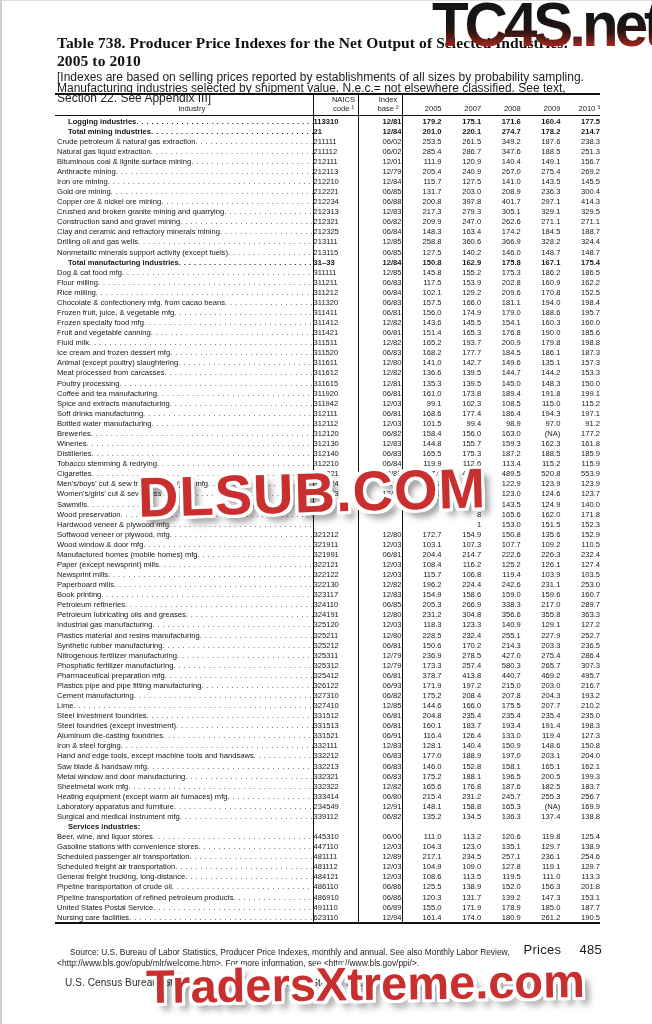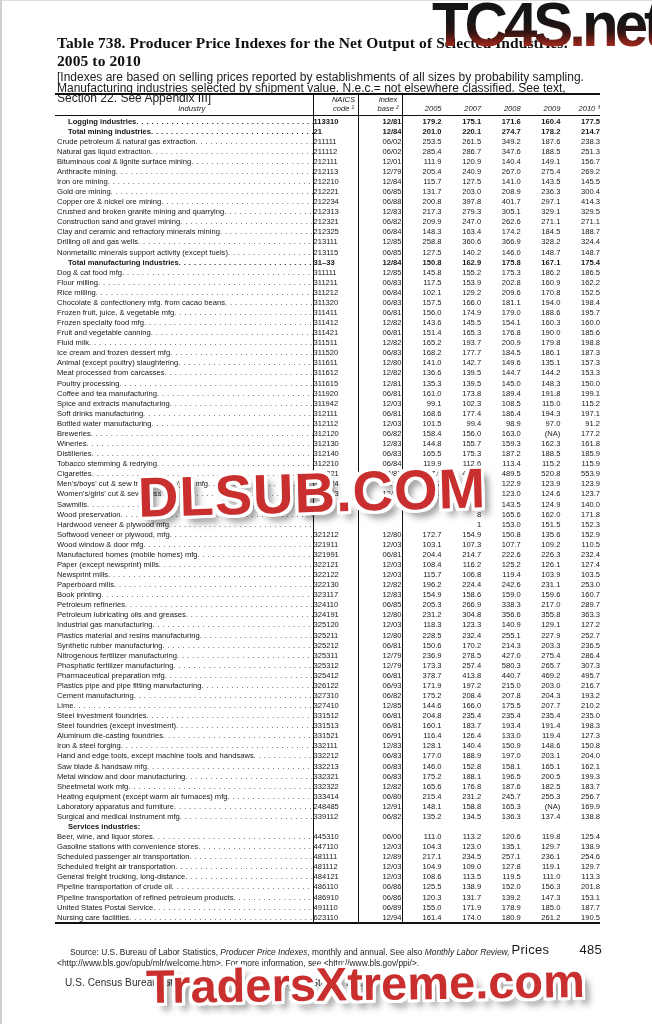--- a/index.html
+++ b/index.html
@@ -8,43 +8,43 @@
         box-shadow:inset 2px 0 0 #cfcfcf, inset 0 1px 0 #dedede;}
   
   .title{position:absolute;left:57px;top:34px;width:545px;
          font-family:"Liberation Serif","DejaVu Serif",serif;
          font-weight:bold;font-size:15.5px;line-height:18px;letter-spacing:.1px;color:#101010;}
   .note{position:absolute;left:57px;top:72px;width:548px;font-size:12px;line-height:10.5px;color:#1c1c1c;}
   
   table.ppi{position:absolute;left:55px;top:93px;width:545px;border-collapse:collapse;table-layout:fixed;
             border-top:2px solid #111;border-bottom:2px solid #111;}
   table.ppi th{font-weight:normal;font-size:7.6px;vertical-align:bottom;padding:1px 0 2px 16px;
-               border-bottom:1.2px solid #111;color:#1c1c1c;font-style:italic;}
+               border-bottom:1.2px solid #111;color:#1c1c1c;}
   th.h-ind{text-align:center;vertical-align:middle;}
   th.h-naics,th.h-base{text-align:center;white-space:pre-line;line-height:8.5px;}
   th.h-year{text-align:right;padding-right:7px;}
   .c-naics{border-left:1px solid #111;}
   .c-base{border-left:1px solid #111;border-right:1px solid #111;}
   table.ppi td{height:10.08px;padding:0;font-size:7.6px;line-height:9px;vertical-align:middle;color:#161616;}
   td.c-lab{overflow:hidden;}
   td.c-lab .labwrap{display:flex;align-items:baseline;overflow:hidden;padding-left:2px;}
   .lab{white-space:nowrap;}
   .dots{flex:1;overflow:hidden;white-space:nowrap;color:#161616;}
   .dots::after{content:" . . . . . . . . . . . . . . . . . . . . . . . . . . . . . . . . . . . . . . . . . . . . . . . . . . . . . . . . . . . . . . . . . . . . . . . . . . . . . . . . . . . . . . . . . . . .";letter-spacing:.4px;}
   td.c-naics{text-align:left;padding-left:3px;}
   td.c-base{text-align:right;padding-right:5px;}
   td.c-val{text-align:right;padding-right:7px;}
   tr.brow td{font-weight:bold;}
   tr.brow .labwrap{padding-left:13px;}
   
   .fn{position:absolute;left:57px;width:548px;font-size:8.4px;line-height:10.4px;color:#1c1c1c;}
   .fn .ind{padding-left:13px;display:block;}
-  .it{font-style:italic;text-align:right;}
+  .it{text-align:right;}
   .pricebox{position:absolute;right:50px;top:942px;font-size:13px;color:#1a1a1a;letter-spacing:.3px;}
-  .pricebox .num{margin-left:30px;}
+  .pricebox .num{margin-left:18px;}
   .census{position:absolute;left:65px;top:971px;font-size:10px;color:#2b2b2b;letter-spacing:.1px;margin-top:6px;}
   
   .wm{position:absolute;font-weight:bold;white-space:nowrap;pointer-events:none;}
   .wm-top{top:-10px;right:-8px;font-size:60px;letter-spacing:-4px;
           font-family:"Liberation Sans","DejaVu Sans",sans-serif;
           background:linear-gradient(180deg,#151515 42%,#2c1412 60%,#96261c 78%,#c2402c 94%);
           -webkit-background-clip:text;background-clip:text;color:transparent;
           -webkit-text-fill-color:transparent;transform:scaleY(1.04);}
   .wm-red{color:#c92f2e;
           text-shadow:-3px -3px 0 #fff,3px -3px 0 #fff,-3px 3px 0 #fff,3px 3px 0 #fff,
@@ -1111,21 +1111,21 @@
       <td class="c-val">255.3</td>
       <td class="c-val">256.7</td>
     </tr>
         <tr>
       <td class="c-lab">
         <div class="labwrap">
           <span class="lab">Laboratory apparatus and furniture</span>
               <span class="dots"></span>
         </div>
       </td>
-      <td class="c-naics">248485</td>
+      <td class="c-naics">234549</td>
       <td class="c-base">12/91</td>
       <td class="c-val">148.1</td>
       <td class="c-val">158.8</td>
       <td class="c-val">165.3</td>
       <td class="c-val">(NA)</td>
       <td class="c-val">169.9</td>
     </tr>
         <tr>
       <td class="c-lab">
         <div class="labwrap">

